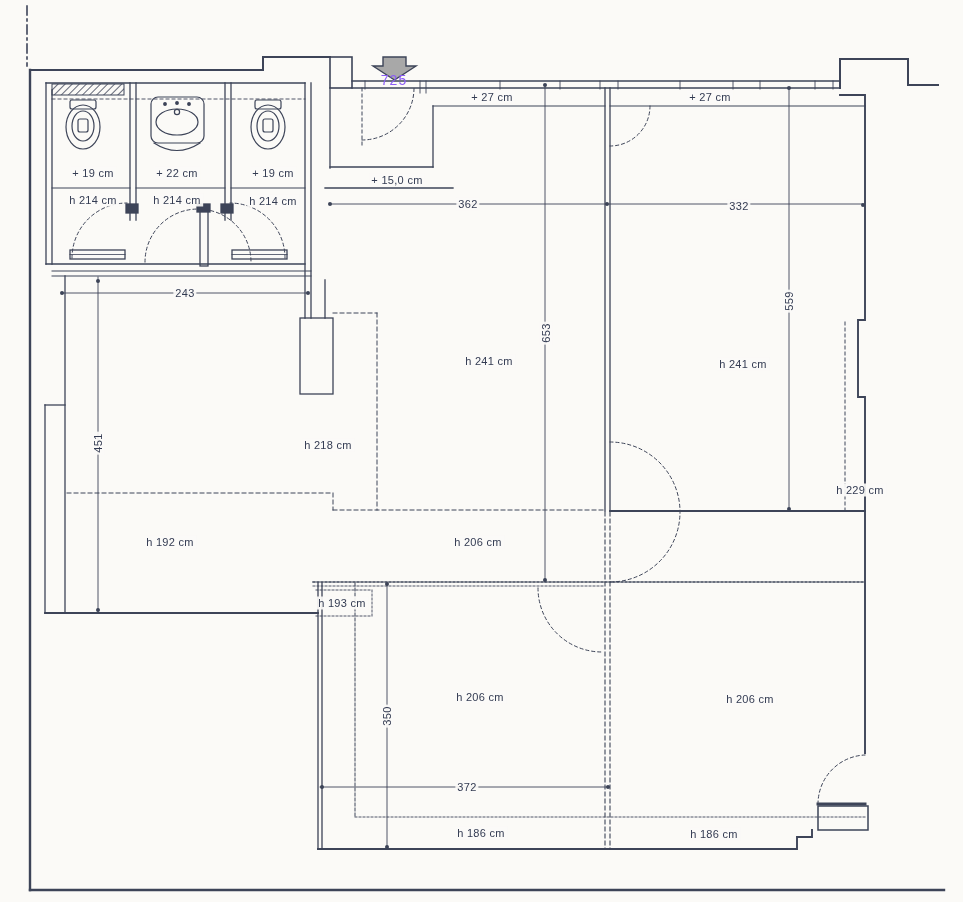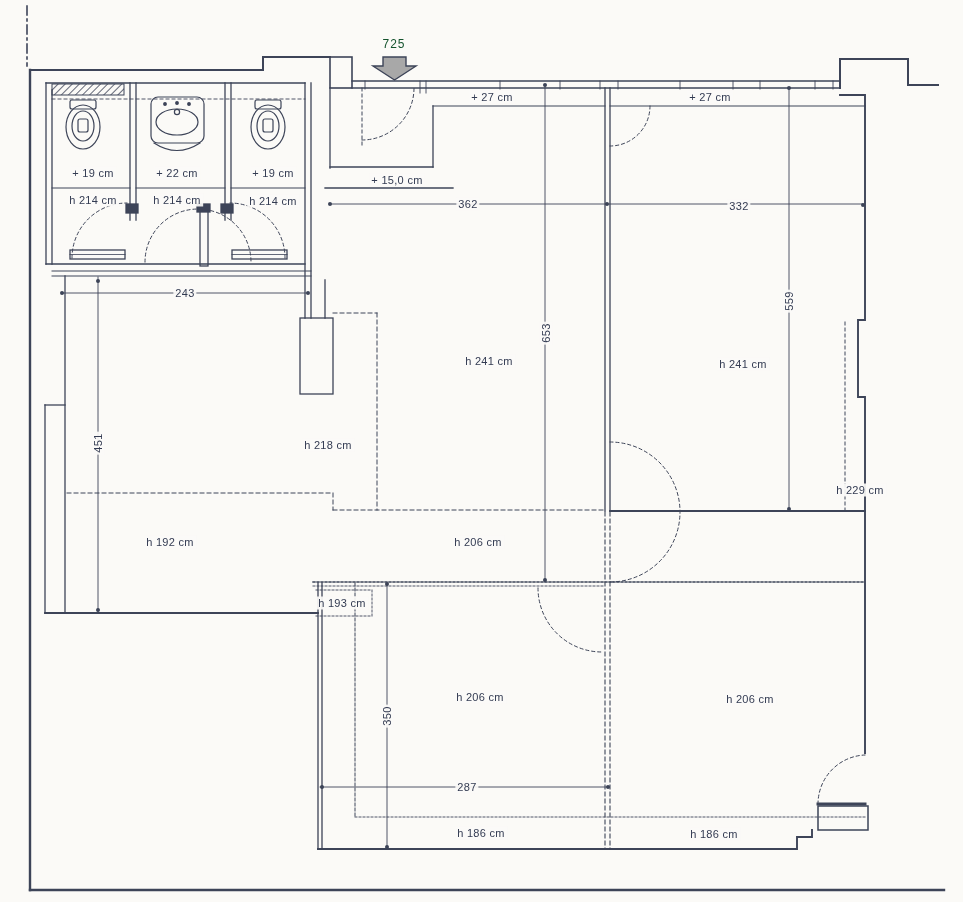--- a/index.html
+++ b/index.html
@@ -18,24 +18,25 @@
     color:#333b52;
     letter-spacing:0.3px;
     white-space:nowrap;
     background:rgba(251,250,247,0.92);
     padding:0 2px;
     line-height:13px;
     z-index:3;
   }
   .rot{transform:translate(-50%,-50%) rotate(-90deg);}
   .big{
-    font-size:12px;
+    font-size:14px;
     background:transparent;
-    color:#14532d;
+    color:#8b5cf6;
     letter-spacing:1px;
+    margin-top:36px;
   }
 </style>
 </head>
 <body>
 
 <div id="plan">
 
 <svg width="963" height="902" viewBox="0 0 963 902" fill="none" stroke="#3d4458" stroke-linecap="square">
   <defs>
     <pattern id="hatch" width="5" height="5" patternUnits="userSpaceOnUse" patternTransform="rotate(45)">
@@ -202,21 +203,21 @@
 <div class="lbl" style="left:273px;top:201px">h 214 cm</div>
 <div class="lbl" style="left:397px;top:180px">+ 15,0 cm</div>
 
 <div class="lbl" style="left:468px;top:204px">362</div>
 <div class="lbl" style="left:739px;top:206px">332</div>
 <div class="lbl" style="left:185px;top:293px">243</div>
 <div class="lbl rot" style="left:546px;top:333px">653</div>
 <div class="lbl rot" style="left:789px;top:301px">559</div>
 <div class="lbl rot" style="left:98px;top:443px">451</div>
 <div class="lbl rot" style="left:387px;top:716px">350</div>
-<div class="lbl" style="left:467px;top:787px">287</div>
+<div class="lbl" style="left:467px;top:787px">372</div>
 
 <div class="lbl" style="left:489px;top:361px">h 241 cm</div>
 <div class="lbl" style="left:743px;top:364px">h 241 cm</div>
 <div class="lbl" style="left:328px;top:445px">h 218 cm</div>
 <div class="lbl" style="left:860px;top:490px">h 229 cm</div>
 <div class="lbl" style="left:170px;top:542px">h 192 cm</div>
 <div class="lbl" style="left:478px;top:542px">h 206 cm</div>
 <div class="lbl" style="left:342px;top:603px">h 193 cm</div>
 <div class="lbl" style="left:480px;top:697px">h 206 cm</div>
 <div class="lbl" style="left:750px;top:699px">h 206 cm</div>

